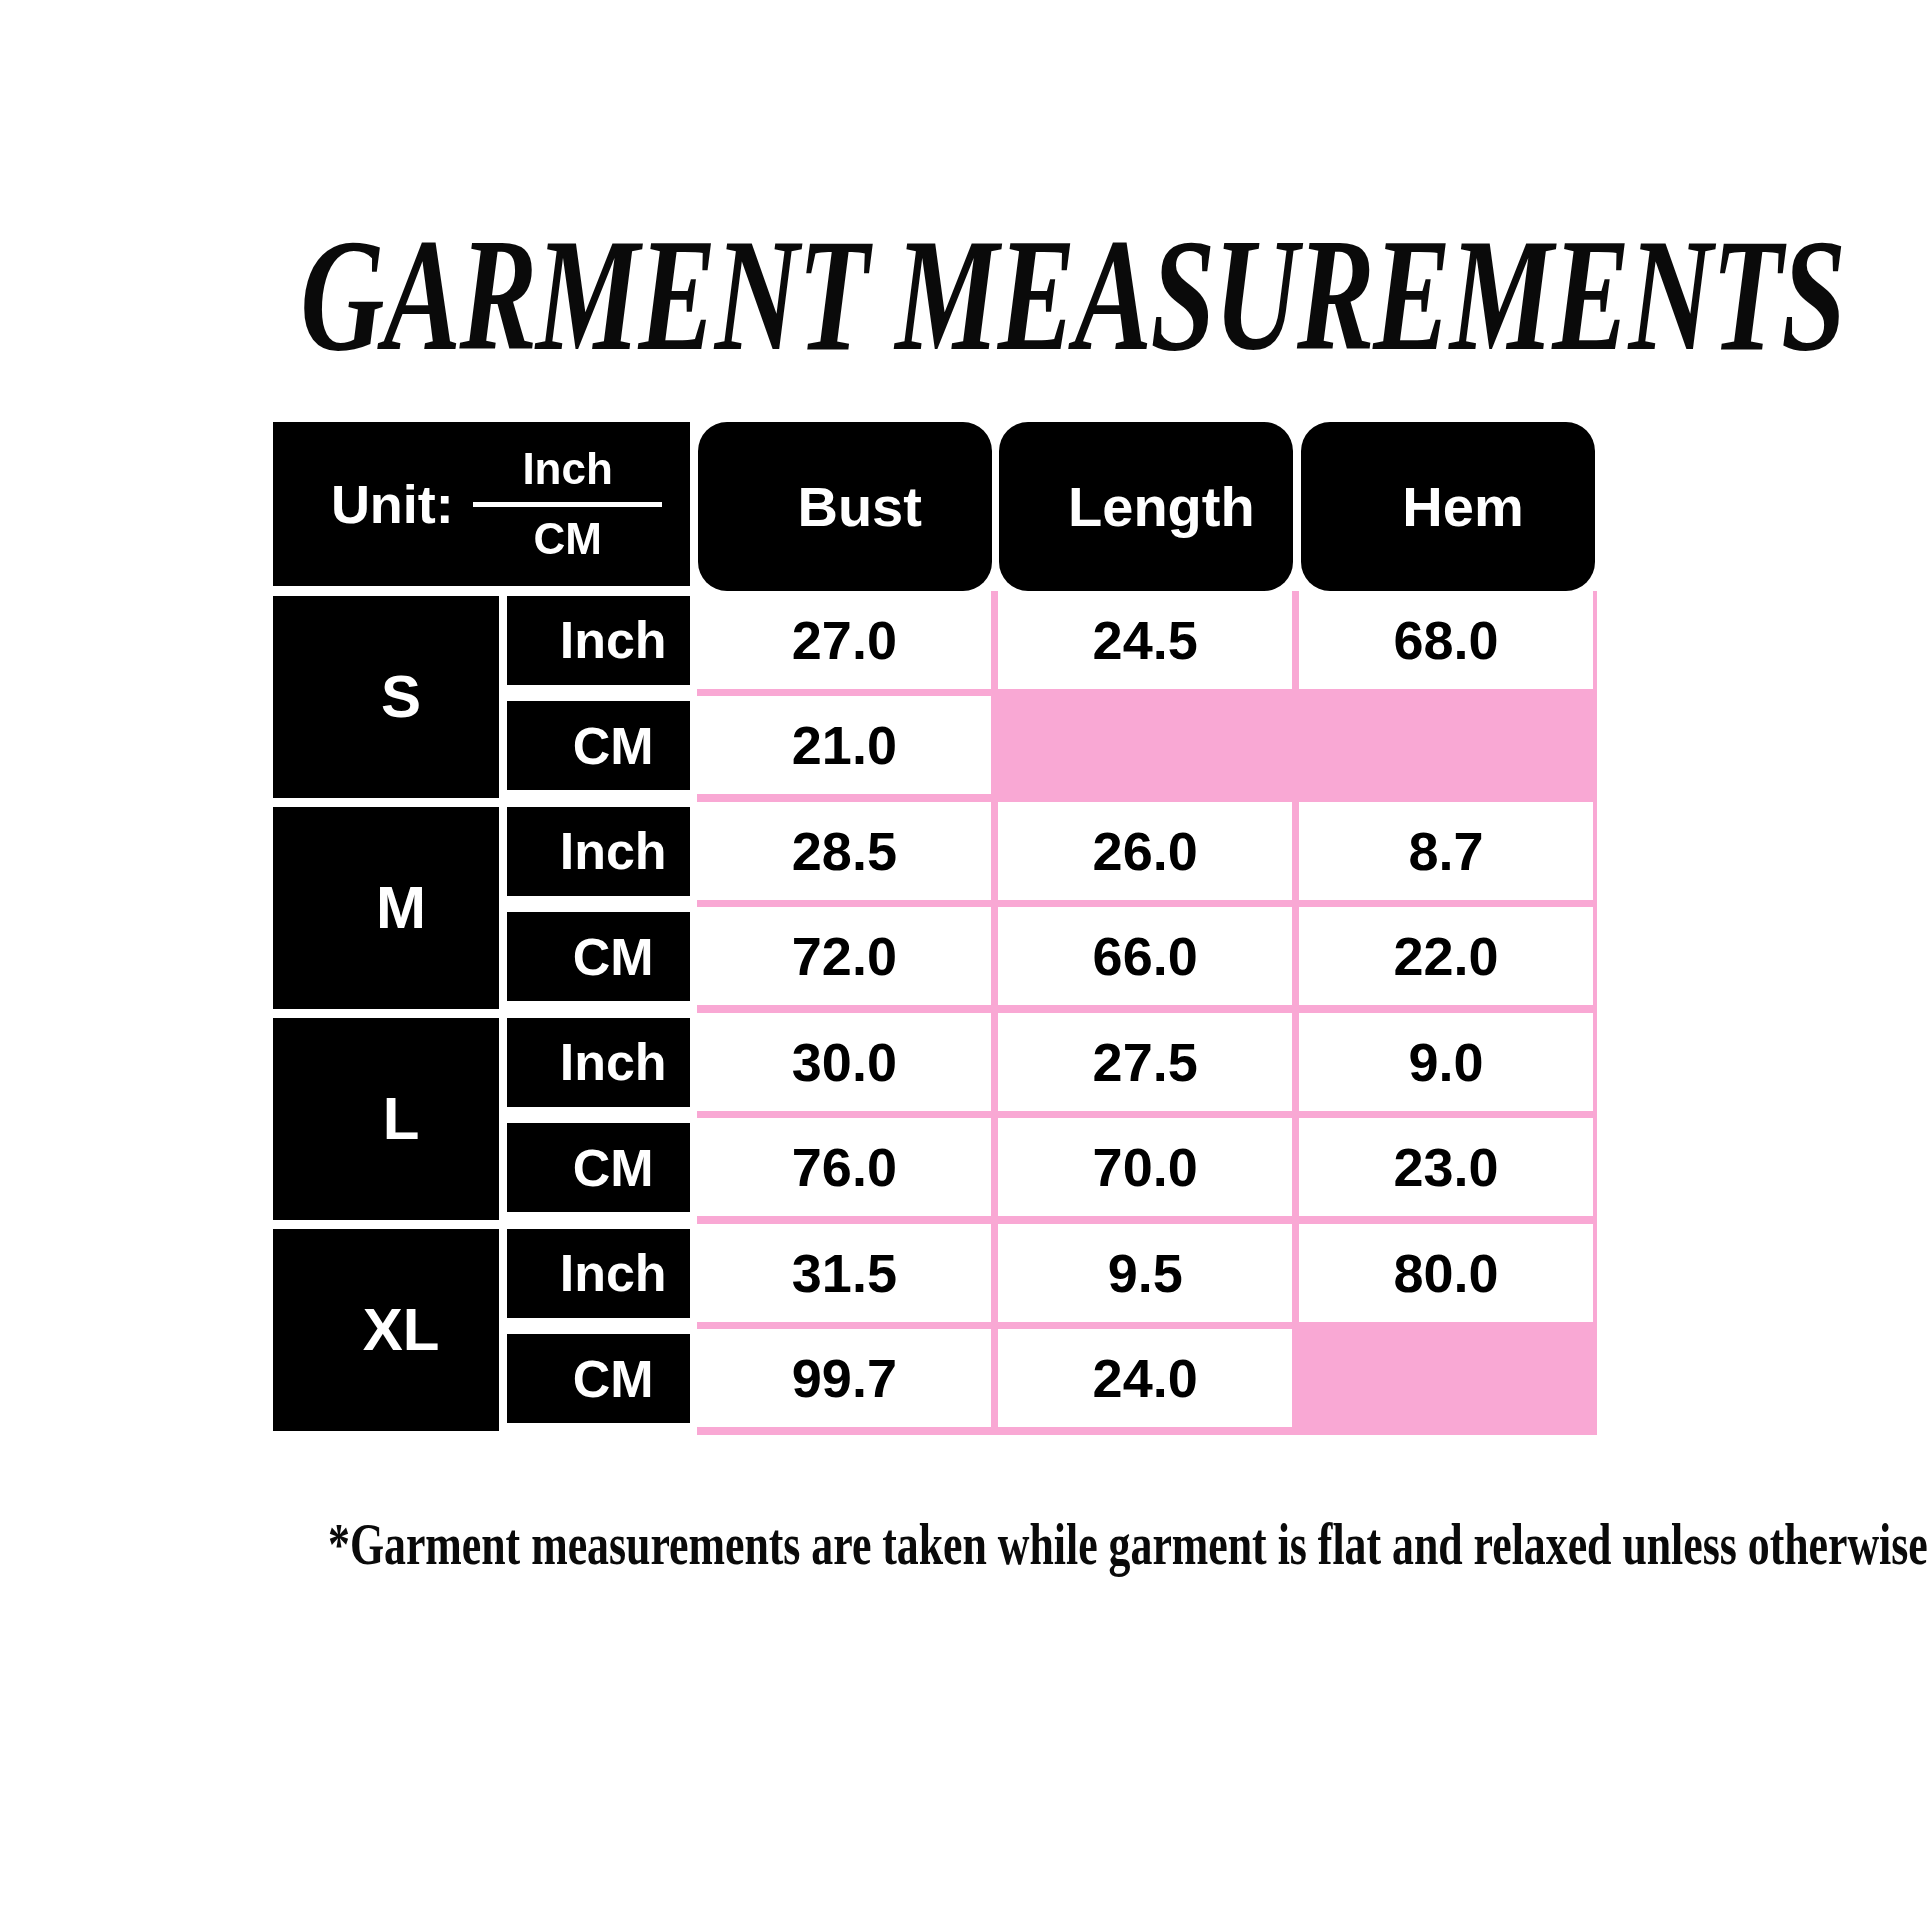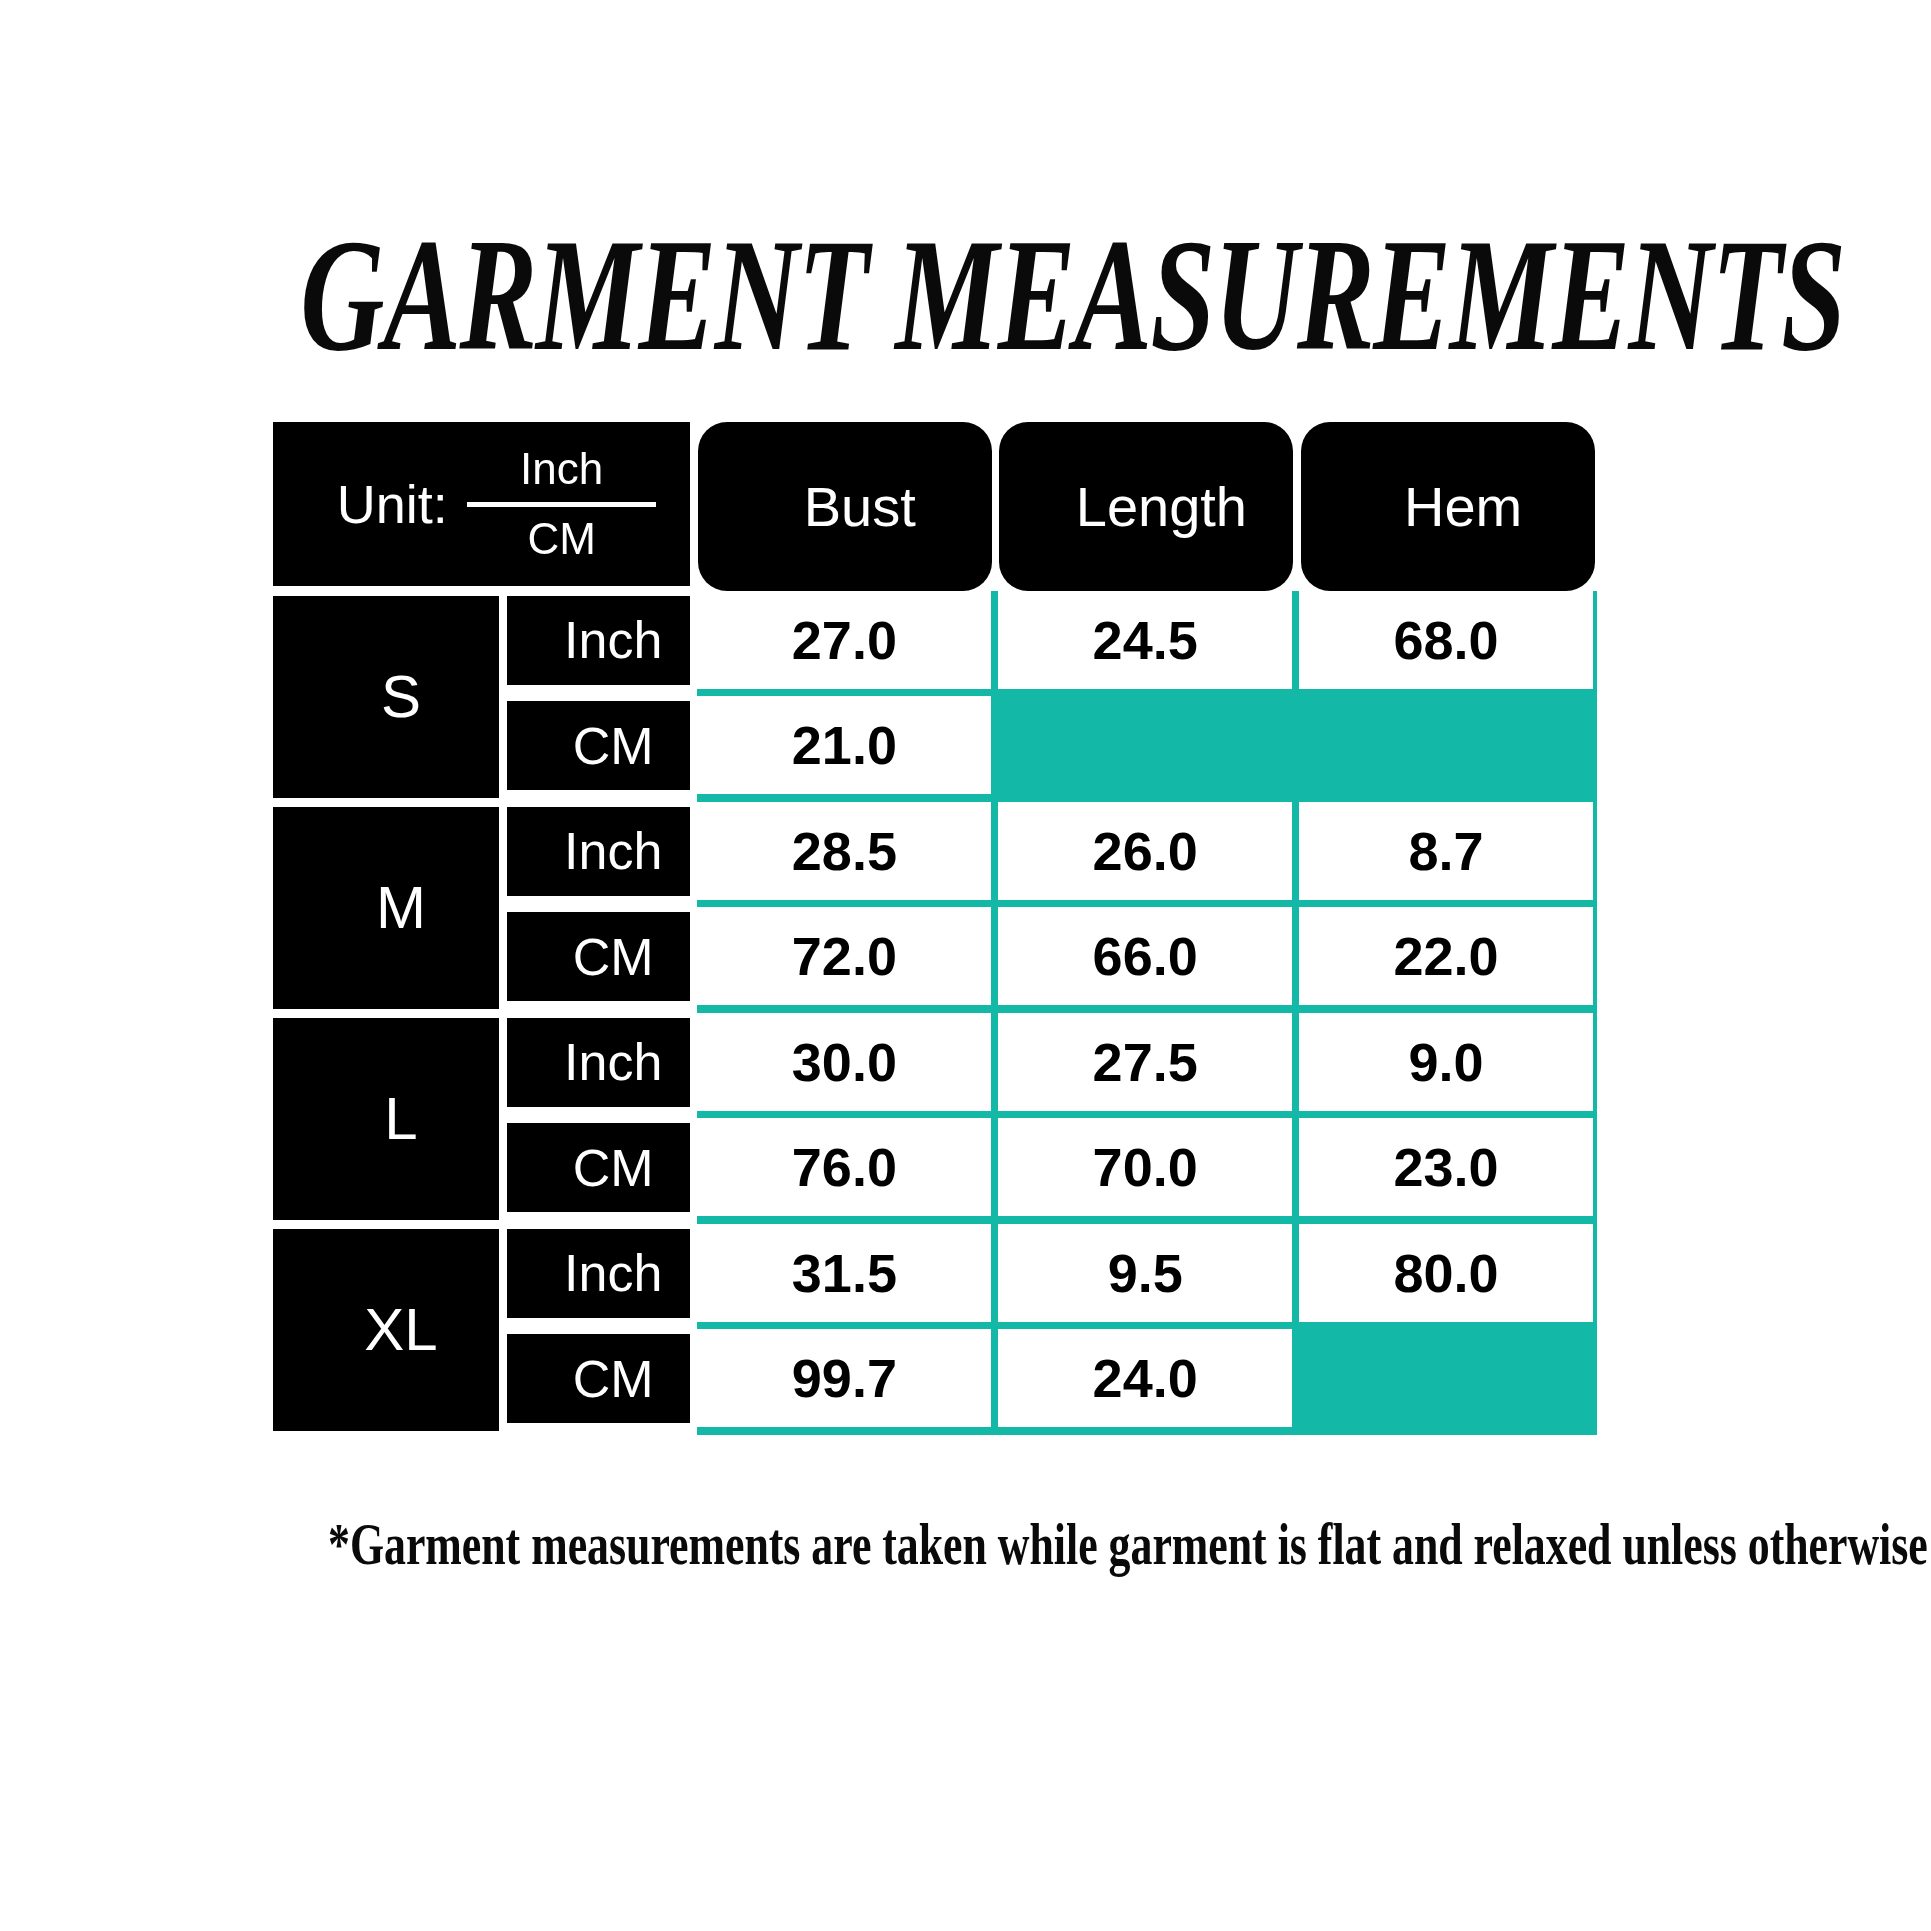--- a/index.html
+++ b/index.html
@@ -35,21 +35,21 @@
     margin-left: 273px;
     margin-top: 46px;
     width: 1325px;
   }
   .cell-black {
     background: #000000;
     color: #ffffff;
     display: flex;
     align-items: center;
     justify-content: center;
-    font-weight: normal;
+    font-weight: bold;
     padding-left: 30px;
   }
 
   
   .header-row {
     display: flex;
     gap: 7.7px;
     height: 169px;
     align-items: flex-start;
   }
@@ -84,21 +84,21 @@
     flex-direction: column;
     row-gap: 6.8px;
   }
   .ucell {
     height: 89px;
     margin: 4.8px 0;
     font-size: 52px;
   }
   .data-grid {
     width: 900px;
-    background: #14b8a6;
+    background: #f9a8d4;
     padding: 0 5.8px 7.7px 0;
     display: grid;
     grid-template-columns: repeat(3, 294px);
     grid-auto-rows: 98px;
     gap: 6.8px;
   }
   .dcell {
     background: #ffffff;
     color: #000000;
     display: flex;

